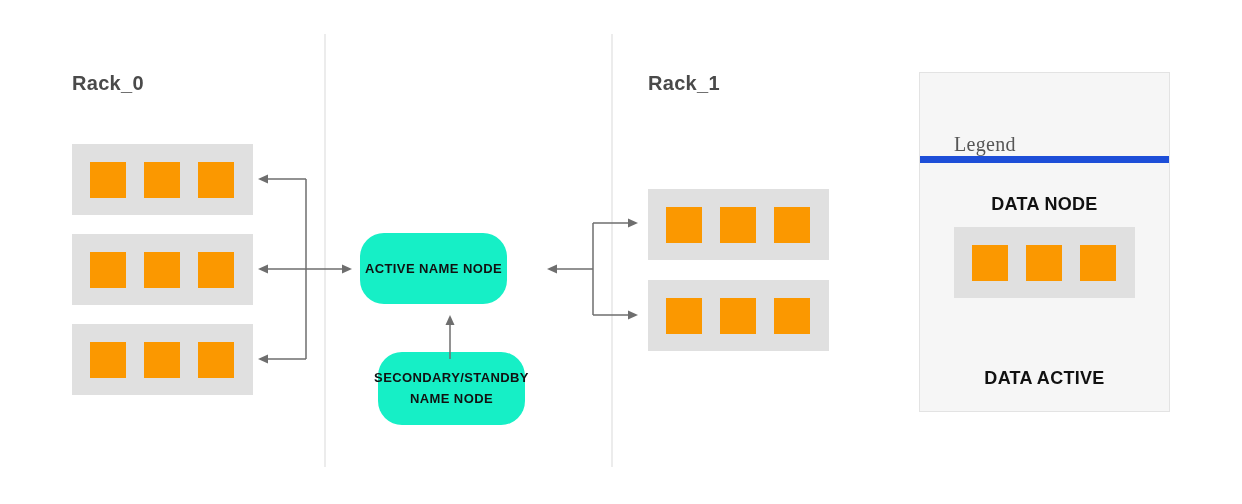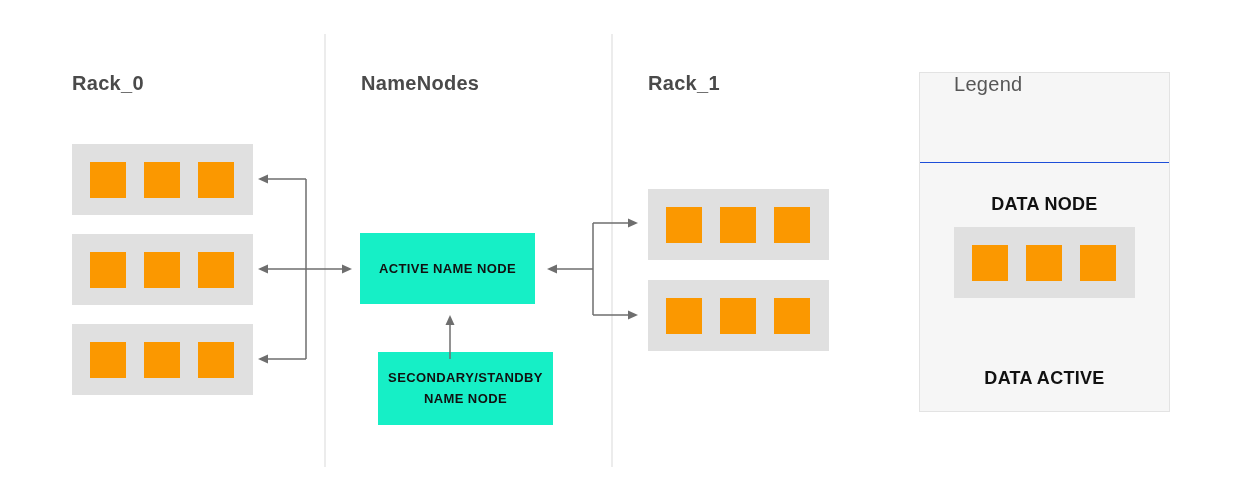--- a/index.html
+++ b/index.html
@@ -17,36 +17,37 @@
   }
   .nodegroup{position:absolute;display:flex;flex-direction:column;gap:19px;}
   .nodegroup.gap20{gap:20px;}
   .node-box{
     width:181px;height:71px;background:var(--box-gray,#E0E0E0);
     display:flex;align-items:center;gap:18px;padding-left:18px;
     box-sizing:border-box;flex:none;
   }
   .block{width:36px;height:36px;background:var(--orange,#FB9800);flex:none;}
   .namenode{
-    position:absolute;left:360px;width:175px;
+    position:absolute;left:360px;width:147px;
     background:var(--teal,#16EFC6);
     display:flex;flex-direction:column;align-items:center;justify-content:center;
     text-align:center;font-weight:700;font-size:13px;letter-spacing:.4px;
     color:var(--label-text,#111);
+    border-radius:24px;
   }
   .namenode.active{top:233px;height:71px;}
   .namenode.secondary{top:352px;height:73px;line-height:1.6;margin-left:18px;}
   .legend{
     position:absolute;left:919px;top:72px;width:251px;height:340px;
     background:var(--legend-bg,#F6F6F6);
     border:1px solid var(--legend-border,#E3E3E3);box-sizing:border-box;
   }
   .legend-header{
-    height:90px;border-bottom:1px solid #1d4ed8;
-    display:flex;align-items:flex-start;padding-left:34px;box-sizing:border-box;
+    height:90px;border-bottom:7px solid #1d4ed8;
+    display:flex;align-items:flex-end;padding-left:34px;box-sizing:border-box;font-family:Liberation Serif, serif;
   }
   .legend-title{font-size:20px;color:#565656;letter-spacing:.3px;}
   .legend-label{
     position:absolute;left:34px;width:181px;text-align:center;
     font-size:18px;font-weight:700;letter-spacing:.3px;
     color:var(--label-text,#141414);
   }
   .legend-label.data-node{top:121px;}
   .legend-label.data-blocks{top:295px;}
   .legend .nodegroup{left:34px;top:154px;}
@@ -56,21 +57,20 @@
 </style>
 </head>
 <body>
 
 <div class="canvas">
 
   <div class="divider" style="left:324px"></div>
   <div class="divider" style="left:611px"></div>
 
   <div class="section-title" style="left:72px">Rack_0</div>
-  <div class="section-title" style="left:361px">NameNodes</div>
   <div class="section-title" style="left:648px">Rack_1</div>
 
   <div class="nodegroup" style="left:72px;top:144px">
       <div class="node-box">
         <div class="block"></div>
         <div class="block"></div>
         <div class="block"></div>
       </div>
       <div class="node-box">
         <div class="block"></div>

